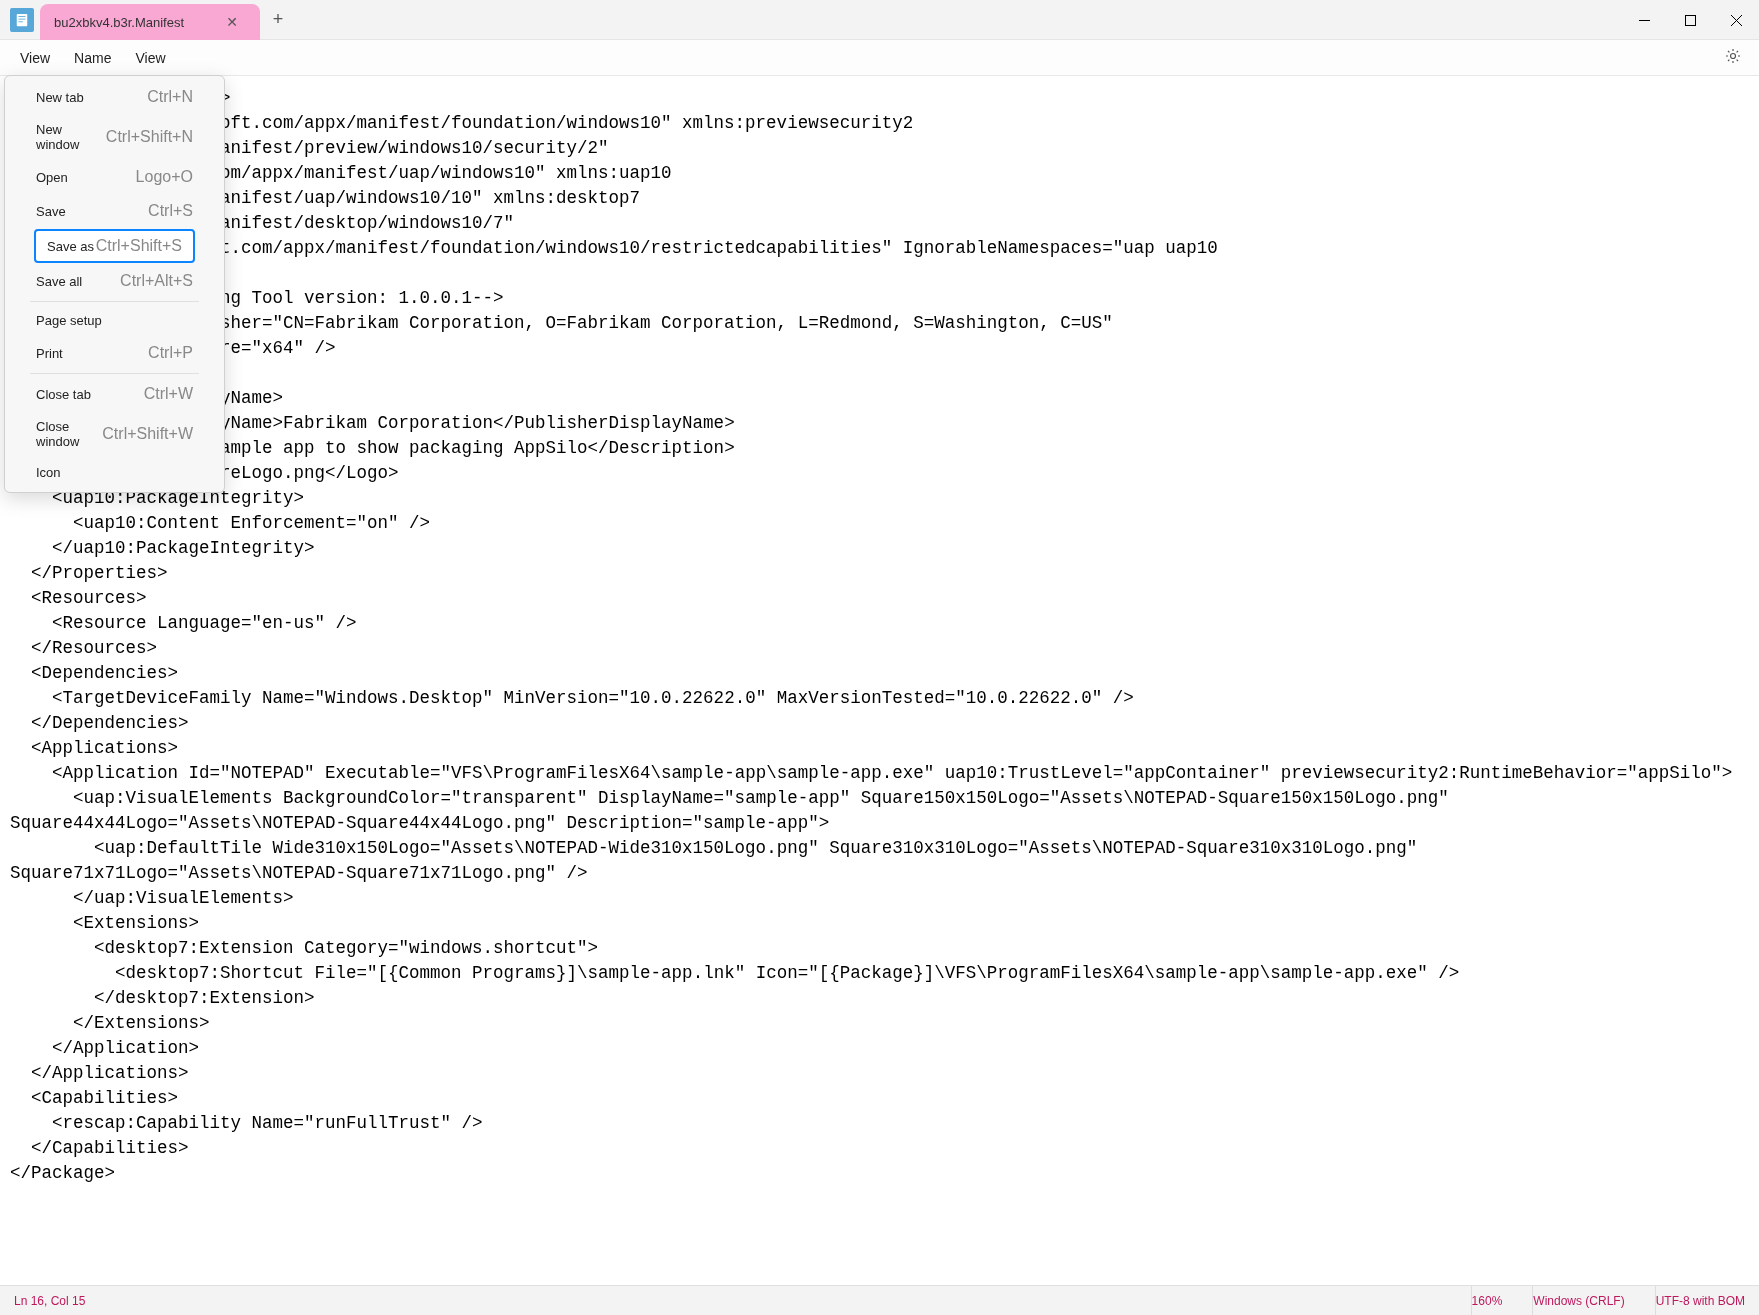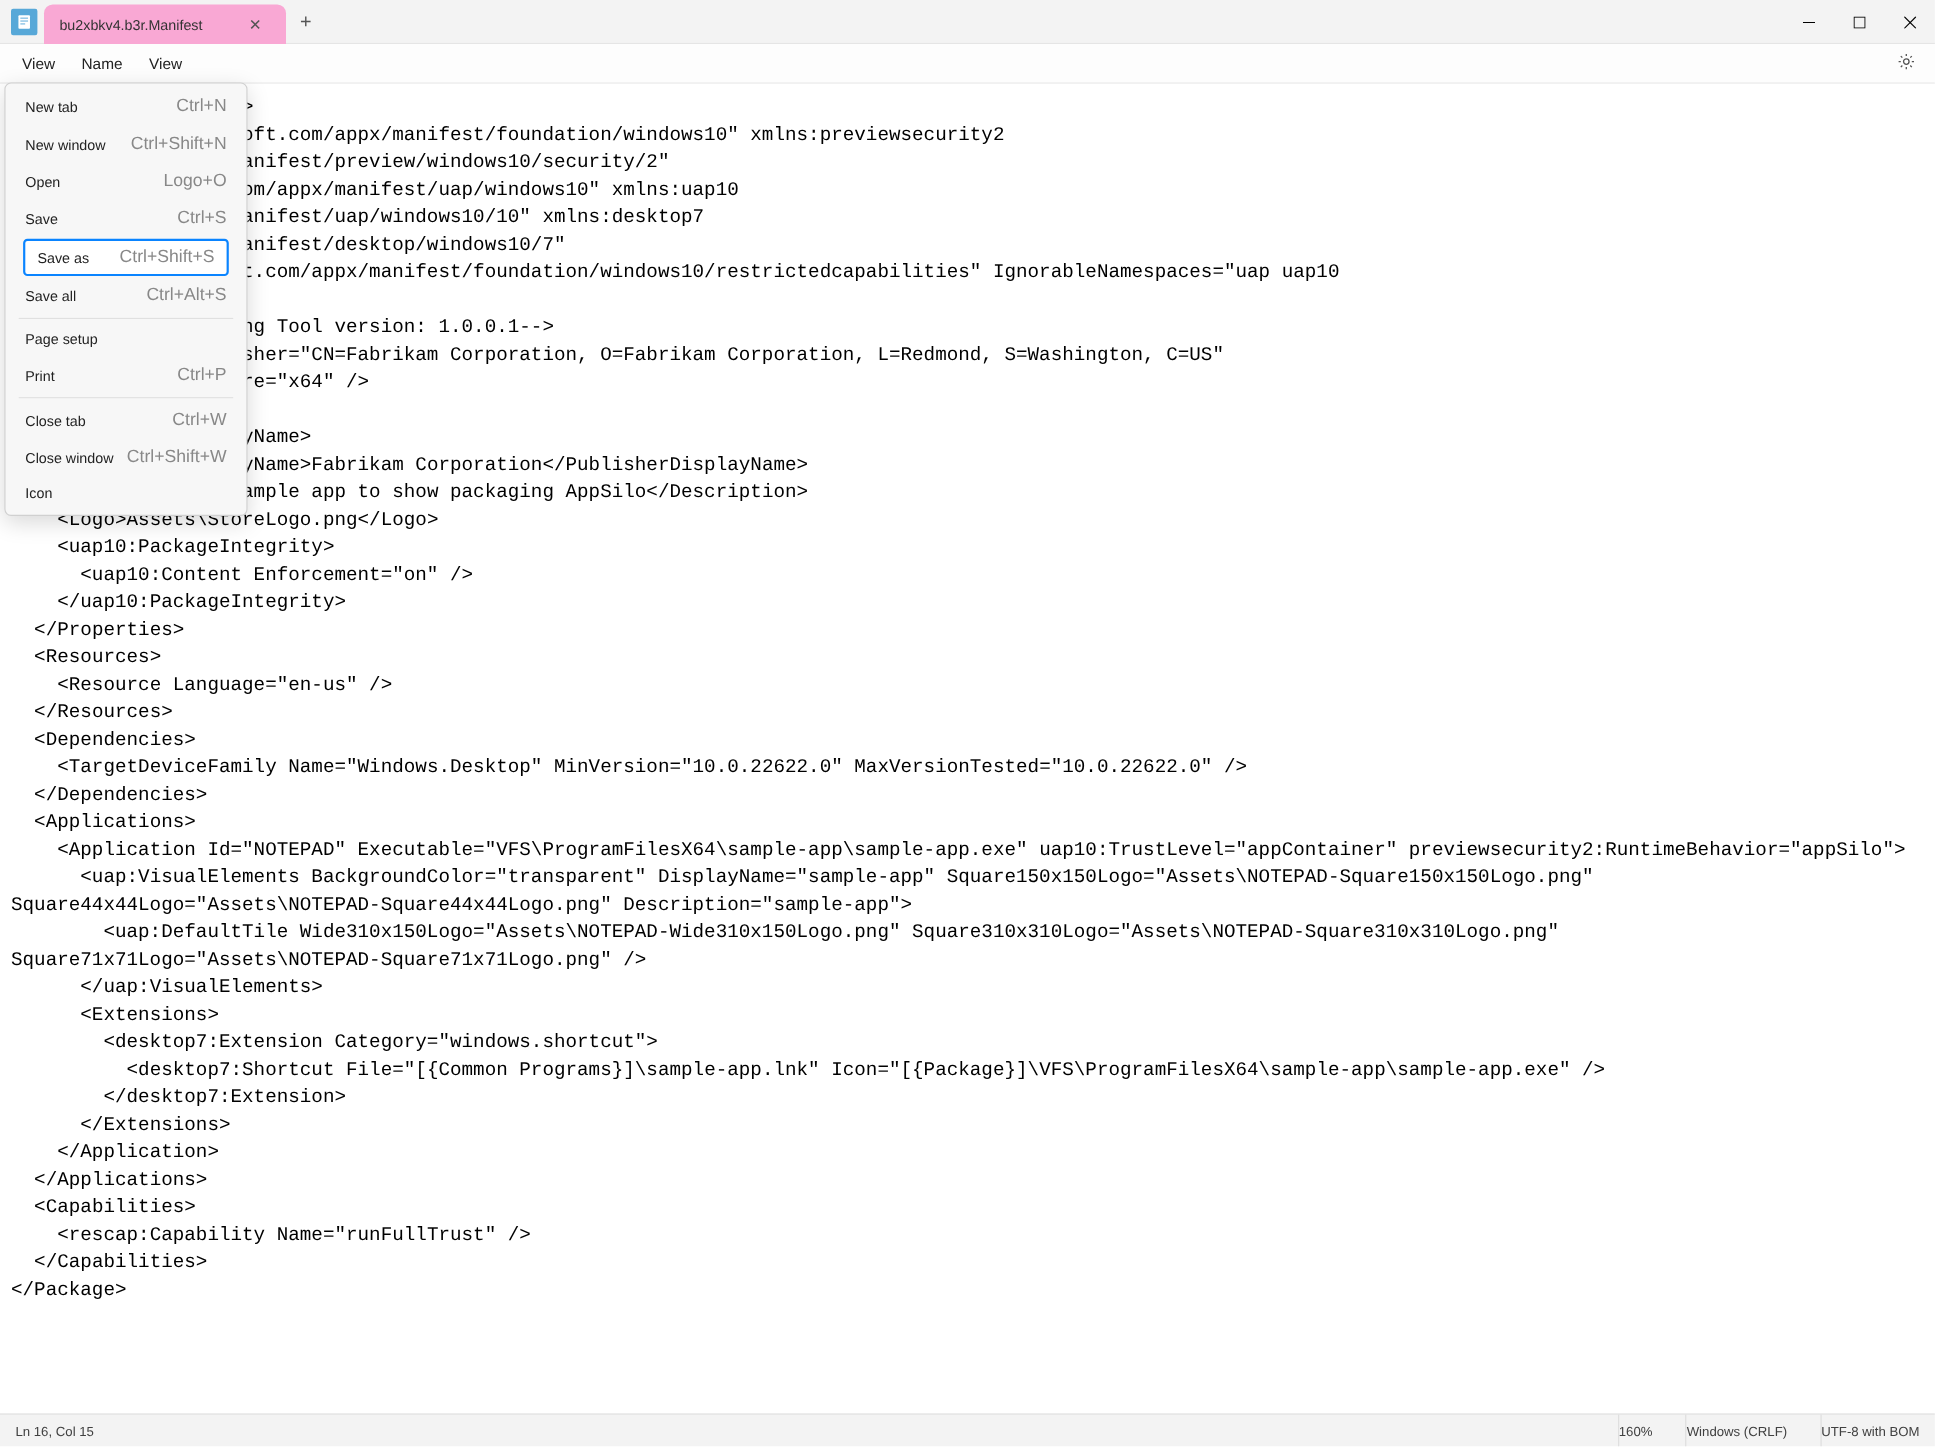--- a/index.html
+++ b/index.html
@@ -108,21 +108,21 @@
 .dropdown {
   position: absolute;
   top: 75px;
   left: 4px;
   width: 221px;
   background: #f7f7f7;
   border: 1px solid #d0d0d0;
   border-radius: 6px;
   box-shadow: 0 6px 20px rgba(0,0,0,0.15);
   z-index: 100;
-  padding: 4px 4px;
+  padding: 4px 17px;
 }
 .dd-item {
   display: flex;
   align-items: center;
   justify-content: space-between;
   padding: 8px 14px;
   font-size: 13px;
   color: #222;
 }
 .dd-item .shortcut {
@@ -145,21 +145,21 @@
   position: absolute;
   bottom: 0;
   left: 0;
   right: 0;
   height: 30px;
   background: #f3f3f3;
   border-top: 1px solid #e0e0e0;
   display: flex;
   align-items: center;
   font-size: 12px;
-  color: #404040;
+  color: #be185d;
   padding: 0 14px;
   gap: 30px;
 }
 .status-left { flex: 1; }
 .status-sec { padding: 0 0; border-left: 1px solid #ddd; height: 100%; display: flex; align-items: center; }
 </style>
 </head>
 <body>
 
 <div class="titlebar">

